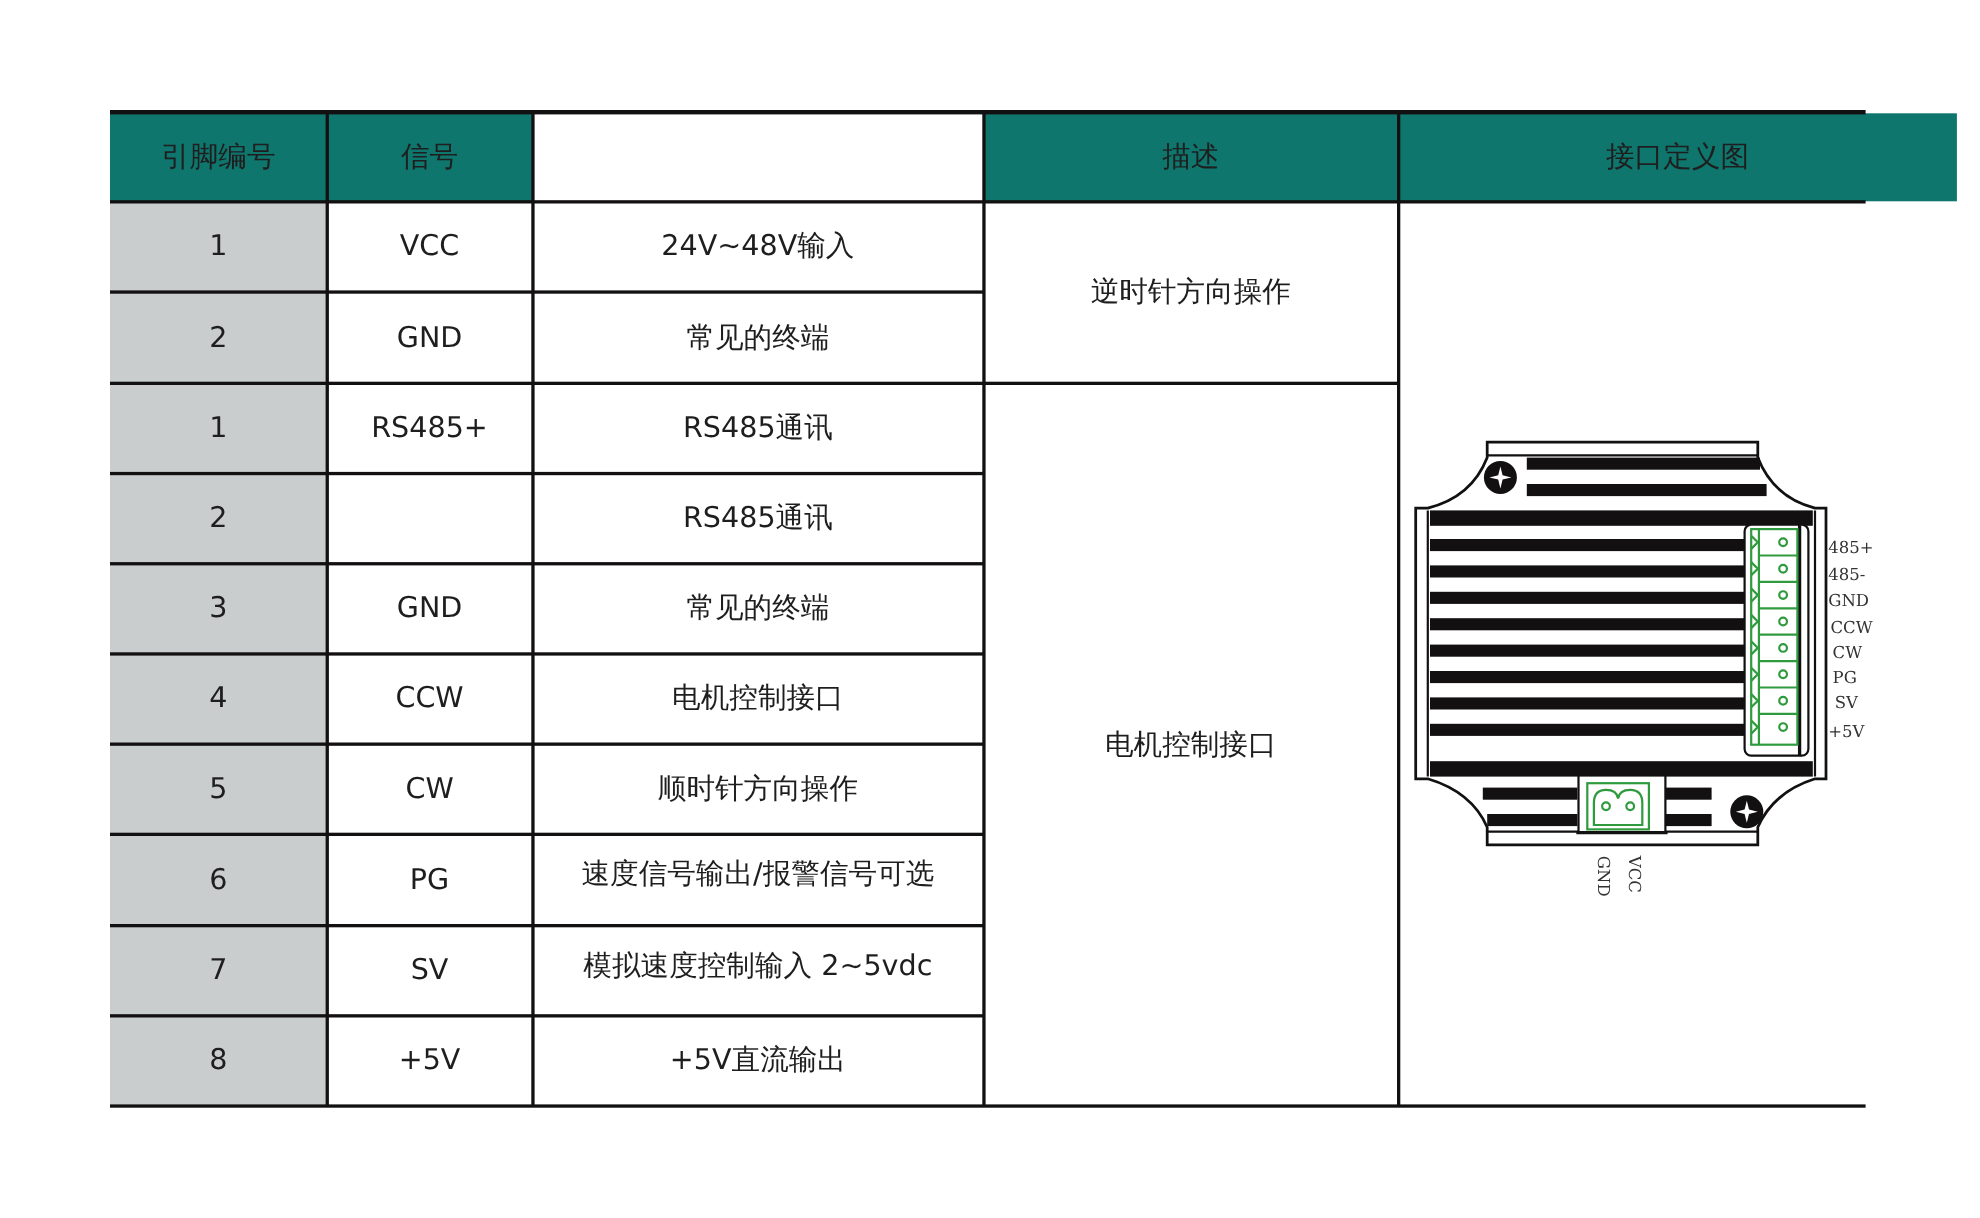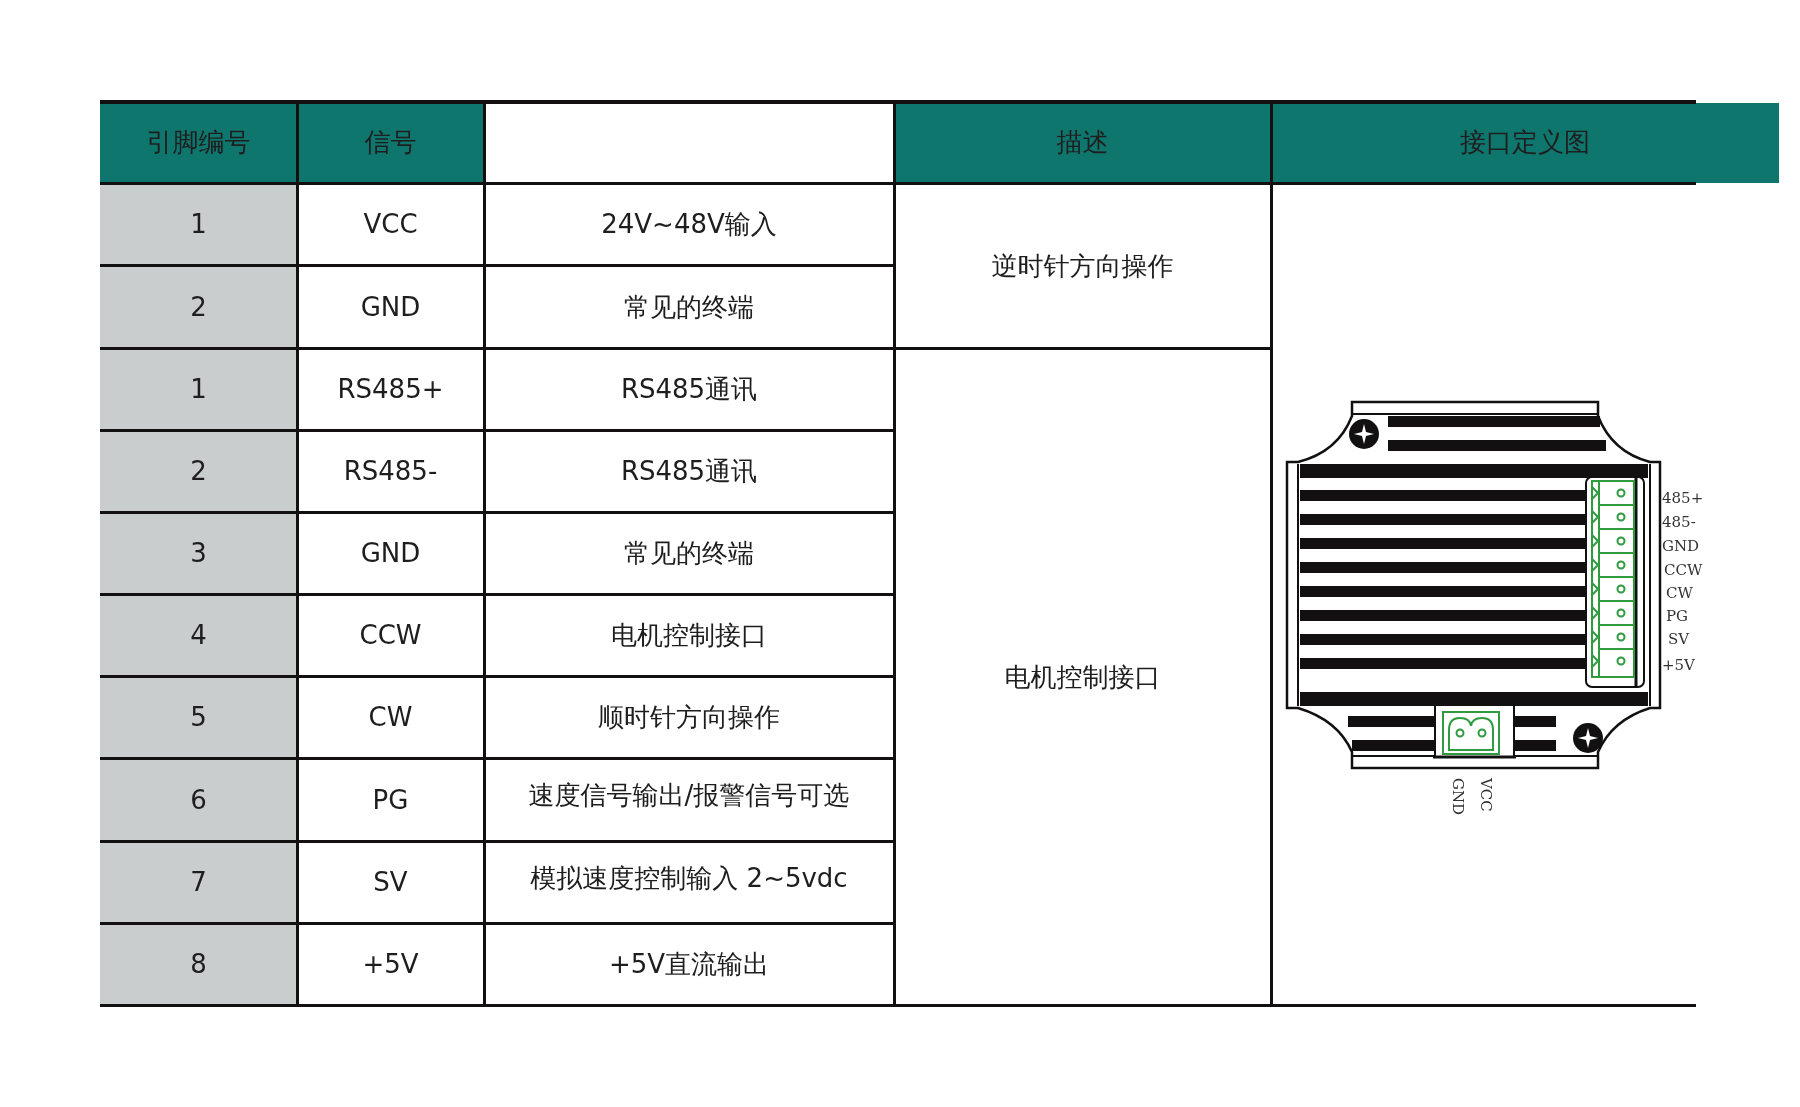--- a/index.html
+++ b/index.html
@@ -38,21 +38,20 @@
     <div class="cell" style="left:197px;top:165px;width:187px;height:83px;">GND</div>
     <div class="cell" style="left:384px;top:165px;width:410px;height:83px;">常见的终端</div>
 
     <div class="cell" style="left:794px;top:83px;width:377px;height:165px;">逆时针方向操作</div>
 
     <div class="cell" style="left:0;top:248px;width:197px;height:82px;">1</div>
     <div class="cell" style="left:197px;top:248px;width:187px;height:82px;">RS485+</div>
     <div class="cell" style="left:384px;top:248px;width:410px;height:82px;">RS485通讯</div>
 
     <div class="cell" style="left:0;top:330px;width:197px;height:82px;">2</div>
-    <div class="cell" style="left:197px;top:330px;width:187px;height:82px;">RS485-</div>
     <div class="cell" style="left:384px;top:330px;width:410px;height:82px;">RS485通讯</div>
 
     <div class="cell" style="left:0;top:412px;width:197px;height:82px;">3</div>
     <div class="cell" style="left:197px;top:412px;width:187px;height:82px;">GND</div>
     <div class="cell" style="left:384px;top:412px;width:410px;height:82px;">常见的终端</div>
 
     <div class="cell" style="left:0;top:494px;width:197px;height:82px;">4</div>
     <div class="cell" style="left:197px;top:494px;width:187px;height:82px;">CCW</div>
     <div class="cell" style="left:384px;top:494px;width:410px;height:82px;">电机控制接口</div>
 

